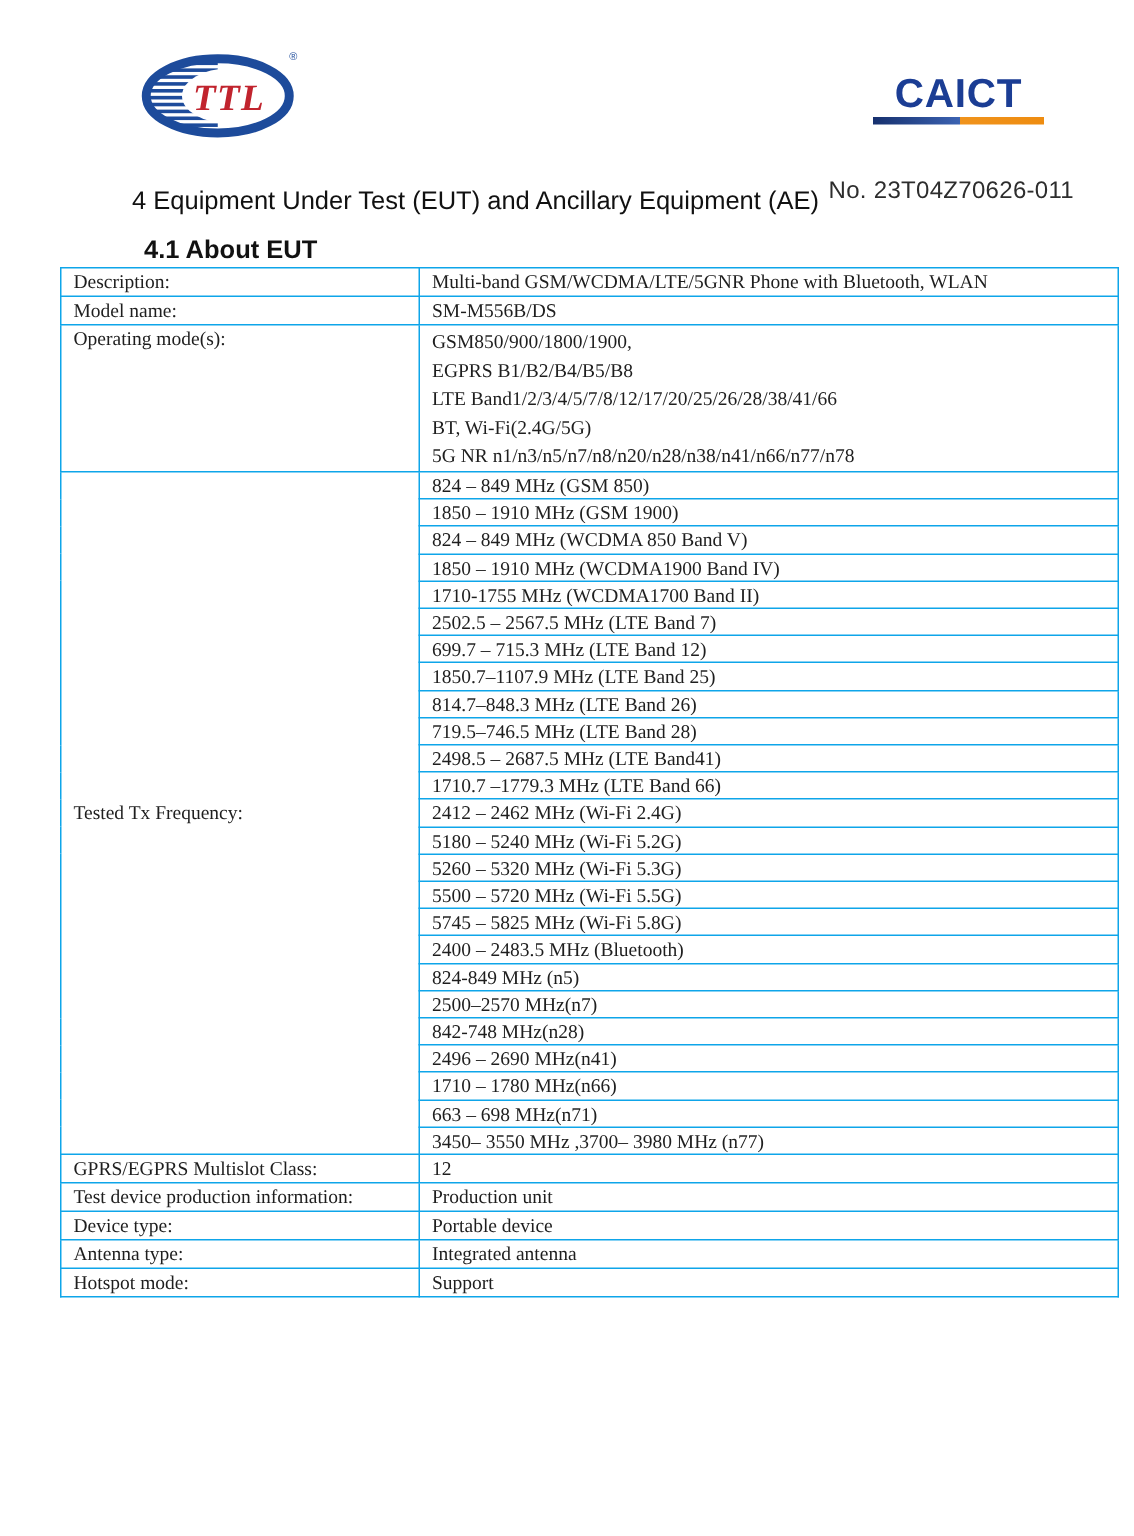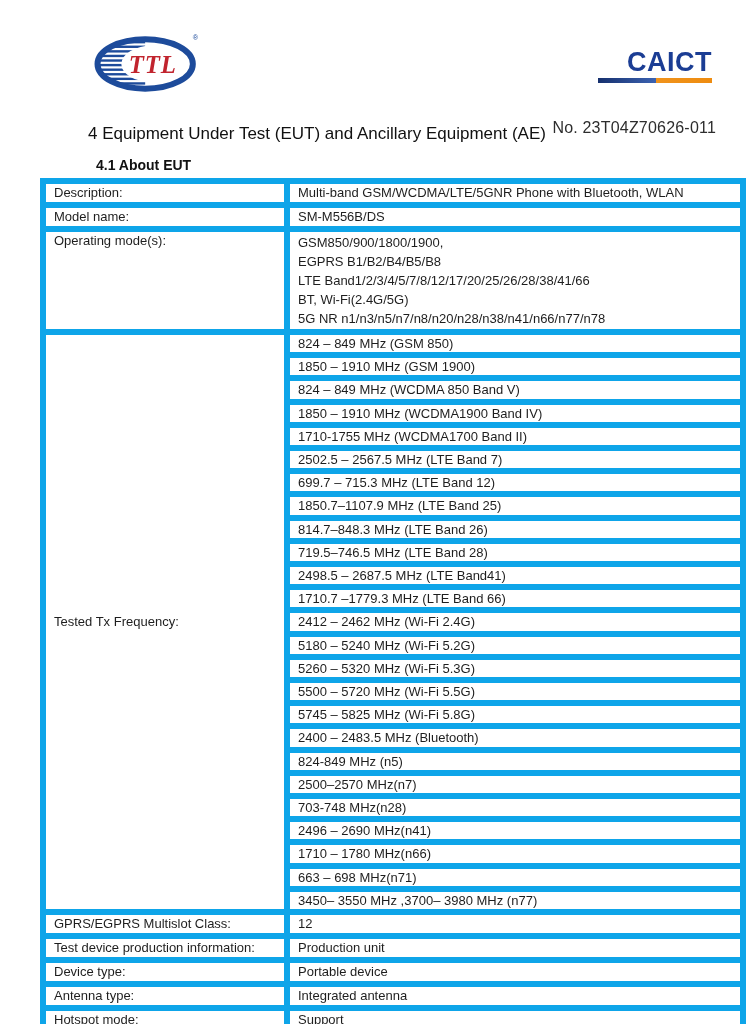--- a/index.html
+++ b/index.html
@@ -8,57 +8,58 @@
     background:#ffffff;
     font-family:"Liberation Sans","DejaVu Sans",sans-serif;
     color:#1e1e1e;
     position:relative;
     overflow:hidden;
   }
   .page{position:absolute;inset:0;}
 
   
   .ttl-logo{position:absolute;left:92px;top:30px;width:110px;height:66px;}
-  .caict-logo{position:absolute;right:44px;top:48px;width:114px;text-align:right;}
+  .caict-logo{position:absolute;right:60px;top:48px;width:114px;text-align:center;}
   .caict-word{
     font-weight:bold;font-size:27px;line-height:28px;
     color:#1b3d94;letter-spacing:0.5px;
     font-stretch:condensed;
   }
   .caict-bar{height:5px;margin-top:2px;
     background:linear-gradient(90deg,#16306e 0%,#3c63b2 51%,#f0931c 51%,#ee8c10 100%);
   }
   .report-no{
     position:absolute;right:40px;top:87px;
     font-size:16px;color:#2d2d2d;letter-spacing:0.2px;margin-top:32px;
   }
 
   
   .section-title{
     position:absolute;left:88px;top:124px;
     font-size:17px;font-weight:normal;color:#111;
   }
   .subsection-title{
     position:absolute;left:96px;top:157px;
-    font-size:14px;font-weight:bold;color:#111;
+    font-size:17px;font-weight:bold;color:#111;
   }
 
   
   table.eut{
     position:absolute;left:40px;top:178px;
     width:706px;border-collapse:collapse;
     font-size:13px;color:#1e1e1e;
   }
   table.eut td{
-    border:6px solid #0ea5e9;
+    border:1px solid #0ea5e9;
     padding:1px 8px;
     vertical-align:top;
     line-height:16px;
     height:16px;
     white-space:nowrap;
+    font-family:Liberation Serif, serif;
   }
   td.label{width:222px;}
   td.label.mid{vertical-align:middle;}
   td.value .line{line-height:19px;}
   tr.freq-row td{height:15.2px;line-height:15.2px;}
 </style>
 </head>
 <body>
 
 <div class="page">
@@ -172,21 +173,21 @@
         <tr class="freq-row">
           <td class="value">2400 – 2483.5 MHz (Bluetooth)</td>
         </tr>
         <tr class="freq-row">
           <td class="value">824-849 MHz (n5)</td>
         </tr>
         <tr class="freq-row">
           <td class="value">2500–2570 MHz(n7)</td>
         </tr>
         <tr class="freq-row">
-          <td class="value">703-748 MHz(n28)</td>
+          <td class="value">842-748 MHz(n28)</td>
         </tr>
         <tr class="freq-row">
           <td class="value">2496 – 2690 MHz(n41)</td>
         </tr>
         <tr class="freq-row">
           <td class="value">1710 – 1780 MHz(n66)</td>
         </tr>
         <tr class="freq-row">
           <td class="value">663 – 698 MHz(n71)</td>
         </tr>

